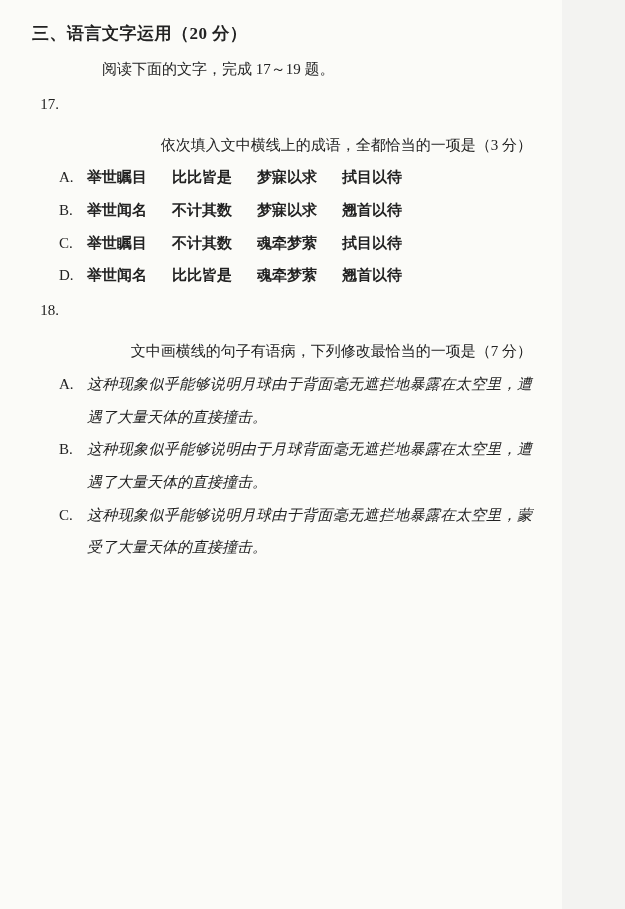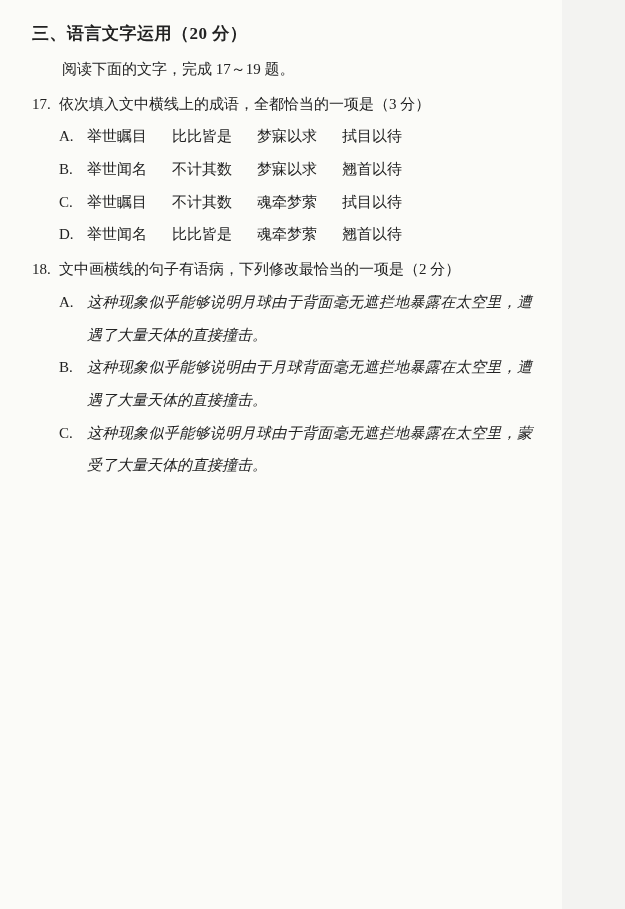--- a/index.html
+++ b/index.html
@@ -23,34 +23,34 @@
     font-size: 17px;
     font-weight: bold;
     letter-spacing: 0.5px;
     margin-bottom: 8px;
   }
   .passage {
     font-size: 15px;
     line-height: 2.18;
     text-align: justify;
   }
-  .passage p { text-indent: 2em; }
+  .passage p { text-indent: 2em; margin-left: 40px; }
   .underlined {
     text-decoration: underline;
     text-underline-offset: 4px;
     text-decoration-thickness: 1px;
   }
   .question { margin-top: 2px; font-size: 15px; line-height: 2.18; }
-  .q-head { display: flex; }
+  .q-head { display: flex; text-align: right; }
   .q-num { flex: 0 0 27px; }
-  .q-stem { flex: 1; }
+  .q-stem { flex: 1; margin-top: 41px; }
   .q-options { margin-left: 27px; }
   .idiom-row { display: flex; }
   .idiom-row .opt-label { flex: 0 0 28px; }
-  .idiom-row .idiom { flex: 0 0 85px; }
+  .idiom-row .idiom { flex: 0 0 85px; font-weight: bold; }
   .text-option { display: flex; }
   .text-option .opt-label { flex: 0 0 28px; }
   .text-option .opt-text { flex: 1; text-align: justify; font-style: italic; }
 </style>
 </head>
 <body>
 
 <div class="page">
 
   <div class="section-title">三、语言文字运用（20 分）</div>
@@ -92,21 +92,21 @@
         <span class="idiom">比比皆是</span>
         <span class="idiom">魂牵梦萦</span>
         <span class="idiom">翘首以待</span>
       </div>
     </div>
   </div>
 
   <div class="question">
     <div class="q-head">
       <span class="q-num">18.</span>
-      <span class="q-stem">文中画横线的句子有语病，下列修改最恰当的一项是（2 分）</span>
+      <span class="q-stem">文中画横线的句子有语病，下列修改最恰当的一项是（7 分）</span>
     </div>
     <div class="q-options">
       <div class="text-option">
         <span class="opt-label">A.</span>
         <span class="opt-text">这种现象似乎能够说明月球由于背面毫无遮拦地暴露在太空里，遭遇了大量天体的直接撞击。</span>
       </div>
       <div class="text-option">
         <span class="opt-label">B.</span>
         <span class="opt-text">这种现象似乎能够说明由于月球背面毫无遮拦地暴露在太空里，遭遇了大量天体的直接撞击。</span>
       </div>

